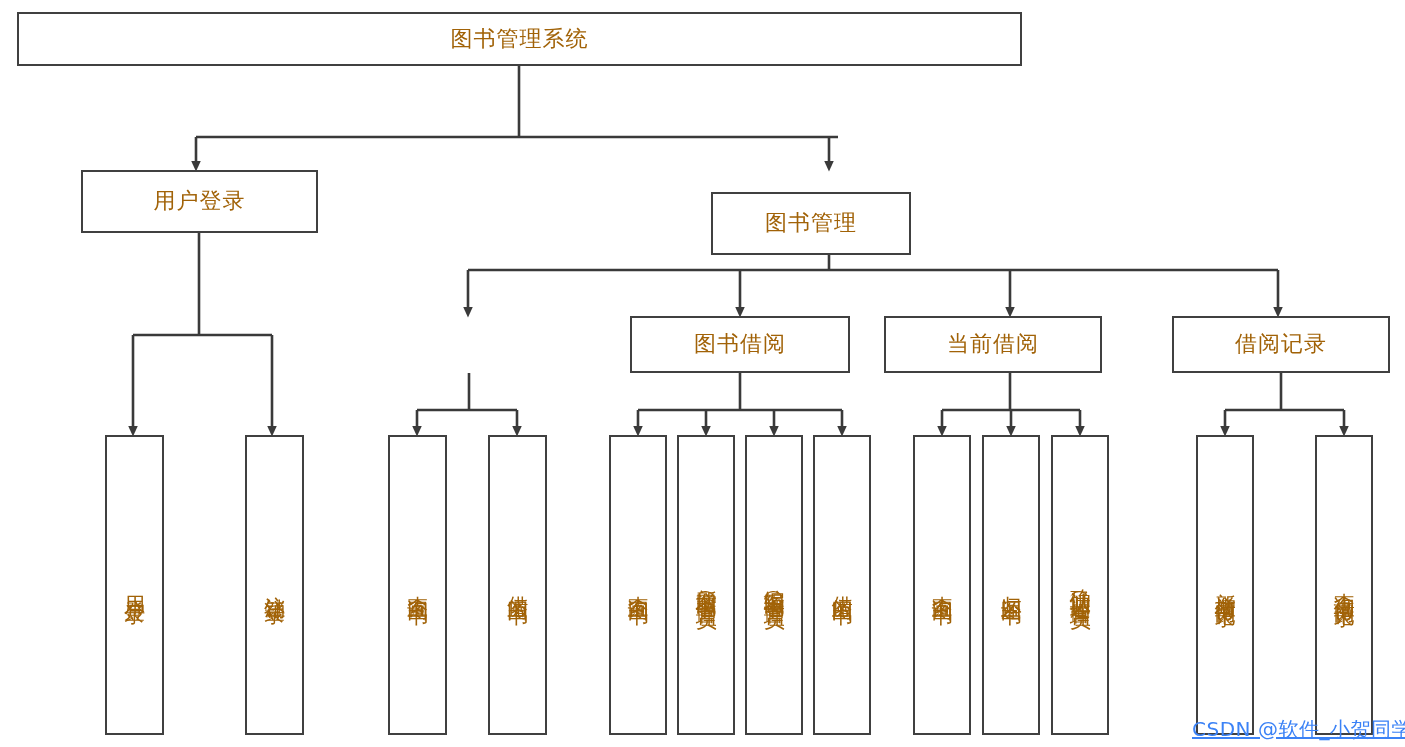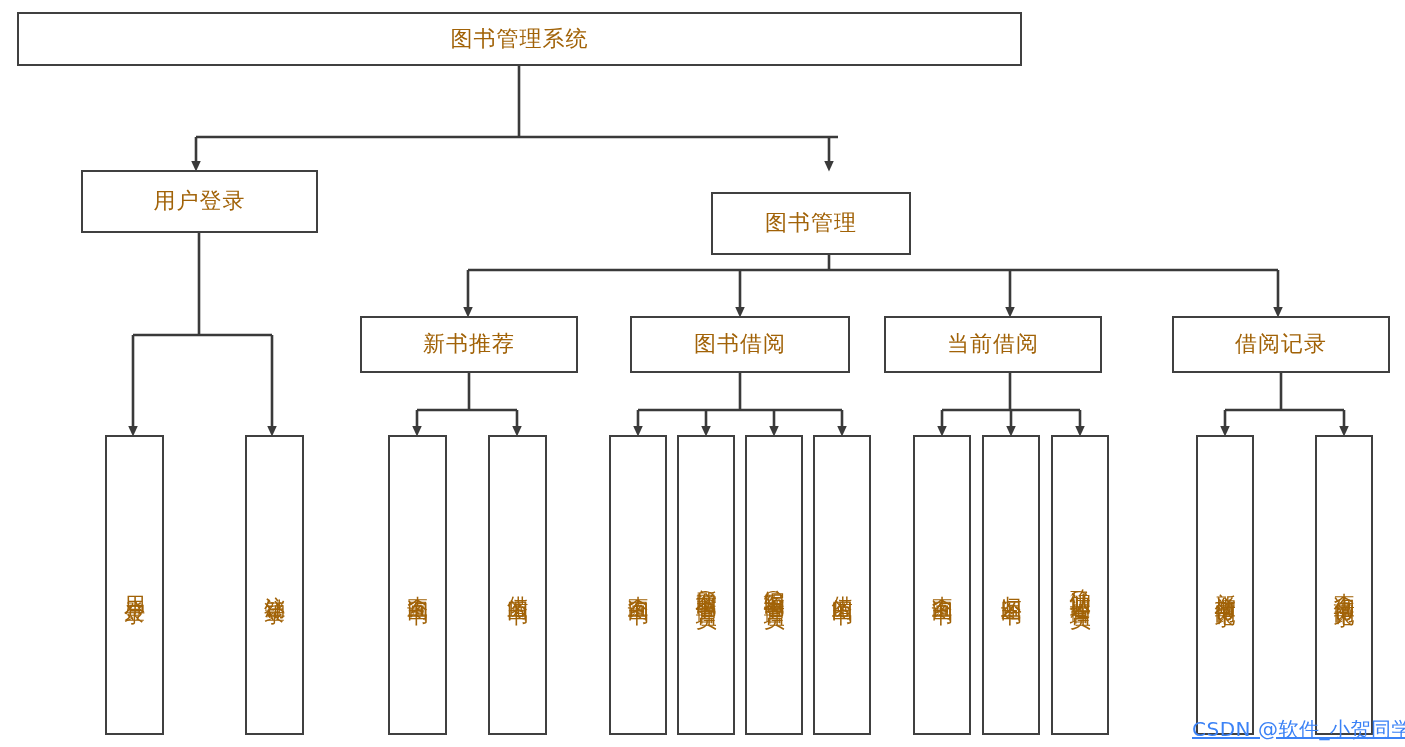--- a/index.html
+++ b/index.html
@@ -125,23 +125,20 @@
     <span>图书管理系统</span>
   </div>
 
   <div class="node h" style="left:81px; top:170px; width:237px; height:63px;">
     <span>用户登录</span>
   </div>
   <div class="node h" style="left:711px; top:170px; width:200px; height:63px;margin-top:22px;">
     <span>图书管理</span>
   </div>
 
-  <div class="node h" style="left:360px; top:316px; width:218px; height:57px;">
-    <span>新书推荐</span>
-  </div>
   <div class="node h" style="left:630px; top:316px; width:220px; height:57px;text-align:right;">
     <span>图书借阅</span>
   </div>
   <div class="node h" style="left:884px; top:316px; width:218px; height:57px;">
     <span>当前借阅</span>
   </div>
   <div class="node h" style="left:1172px; top:316px; width:218px; height:57px;">
     <span>借阅记录</span>
   </div>
 

